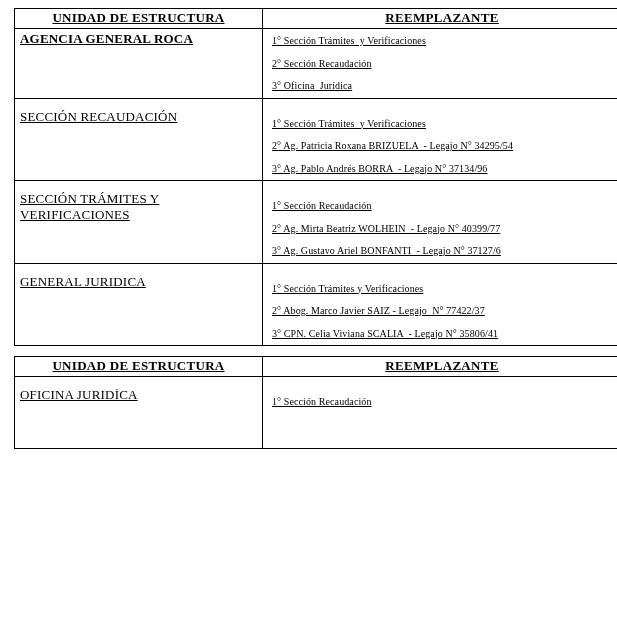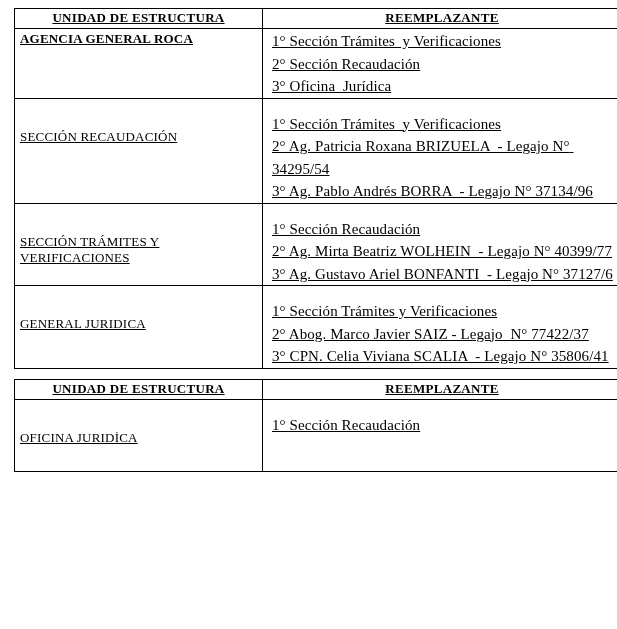--- a/index.html
+++ b/index.html
@@ -48,26 +48,26 @@
   tr.body-row.first-row td{height:66px;}
   td.unit-cell{
     padding:2px 6px 0 5px;
     font-size:13px;
     line-height:16px;
     letter-spacing:.2px;
   }
   td.repl-cell{
     padding:1px 4px 0 9px;
   }
-  tr.padded-row td.unit-cell{padding-top:30px;}
+  tr.padded-row td.unit-cell{padding-top:10px;}
   tr.padded-row td.repl-cell{padding-top:14px;}
   .unit-label{font-weight:normal;}
   .unit-label.bold{font-weight:bold;}
   .repl-line{
-    font-size:15px;
+    font-size:10px;
     line-height:22.5px;
     white-space:pre-wrap;
     letter-spacing:.1px;
   }
 </style>
 </head>
 <body>
 
 <div class="page">
   <div>

